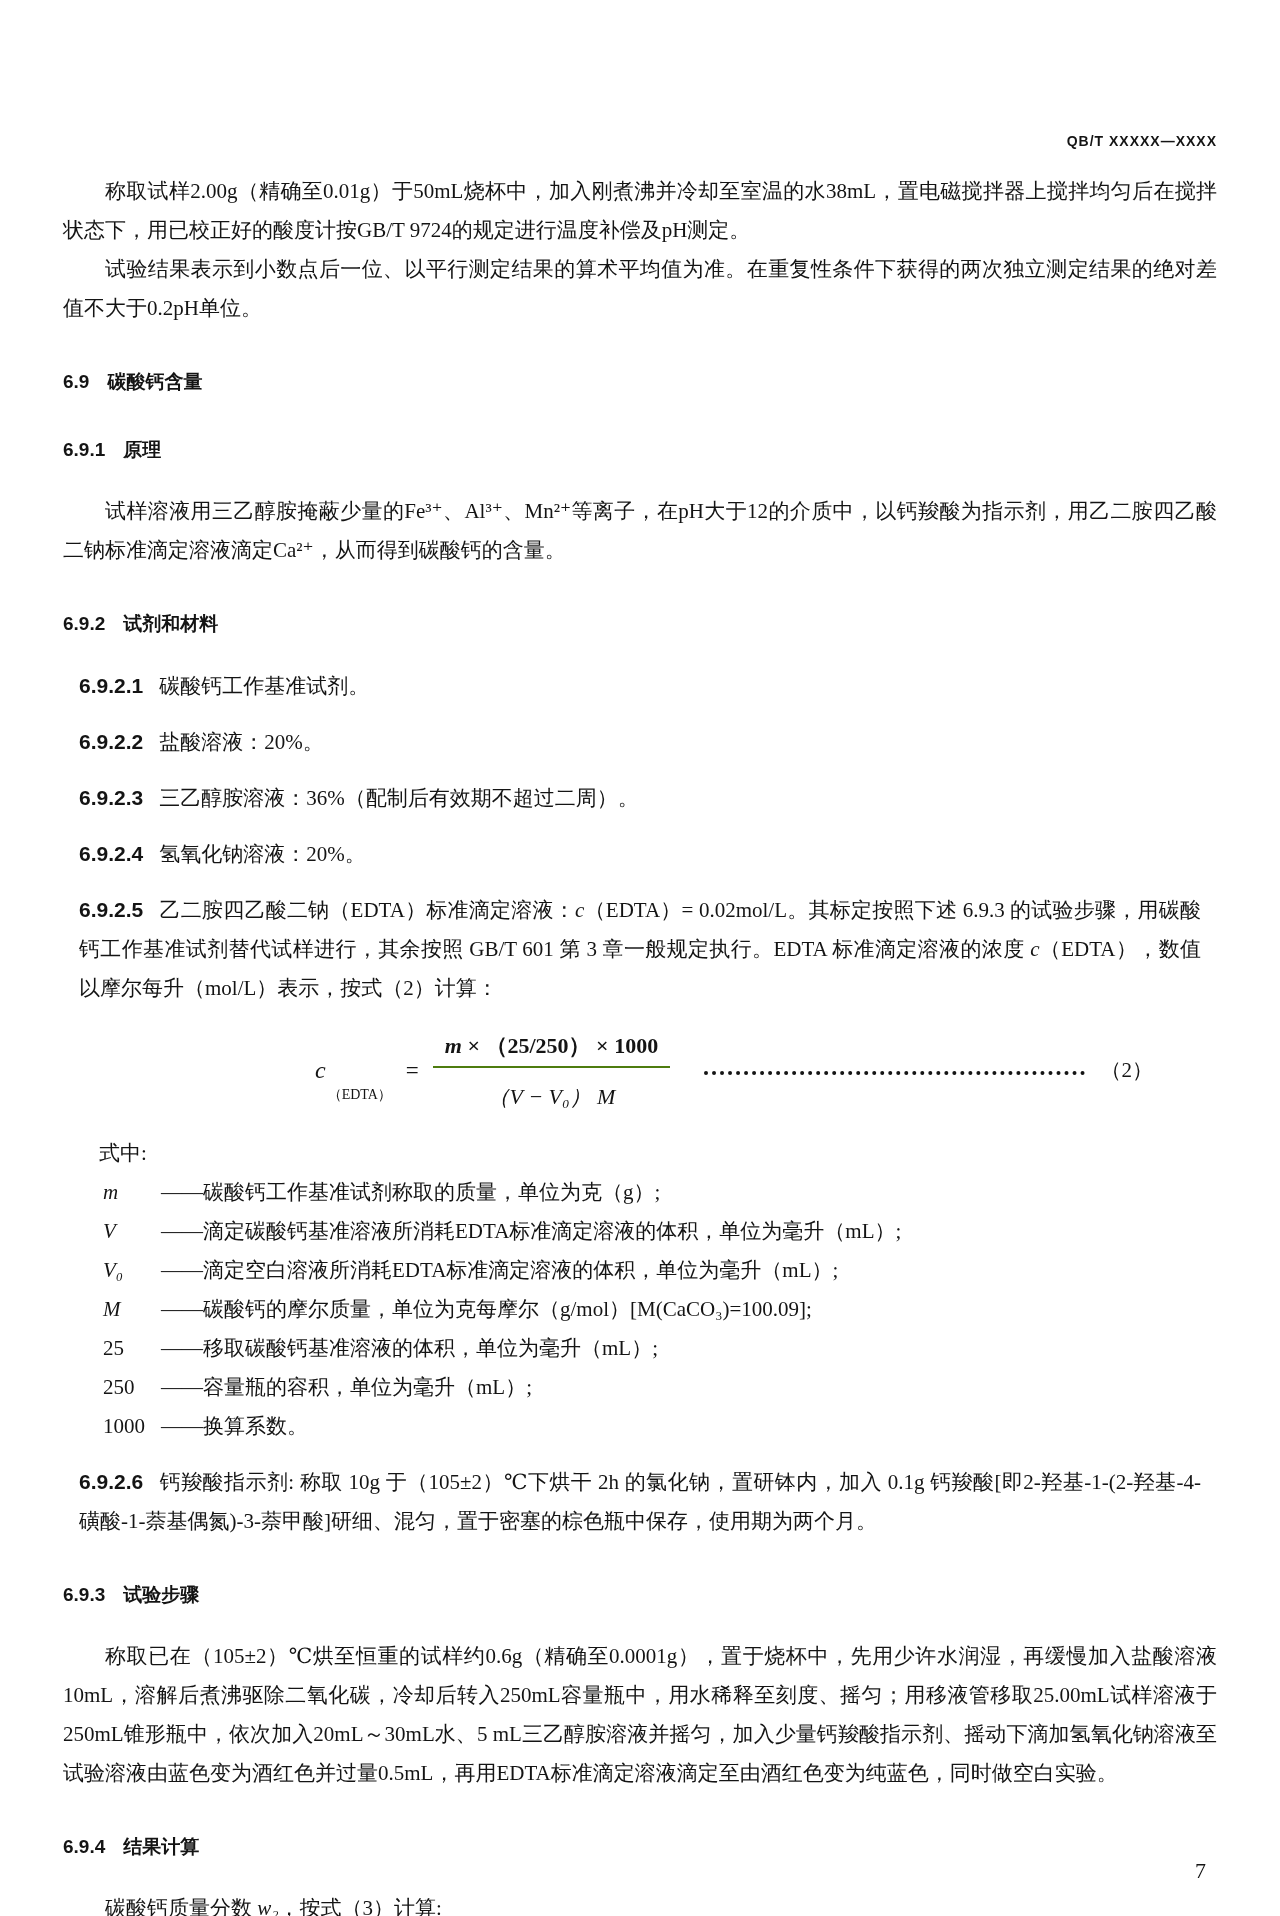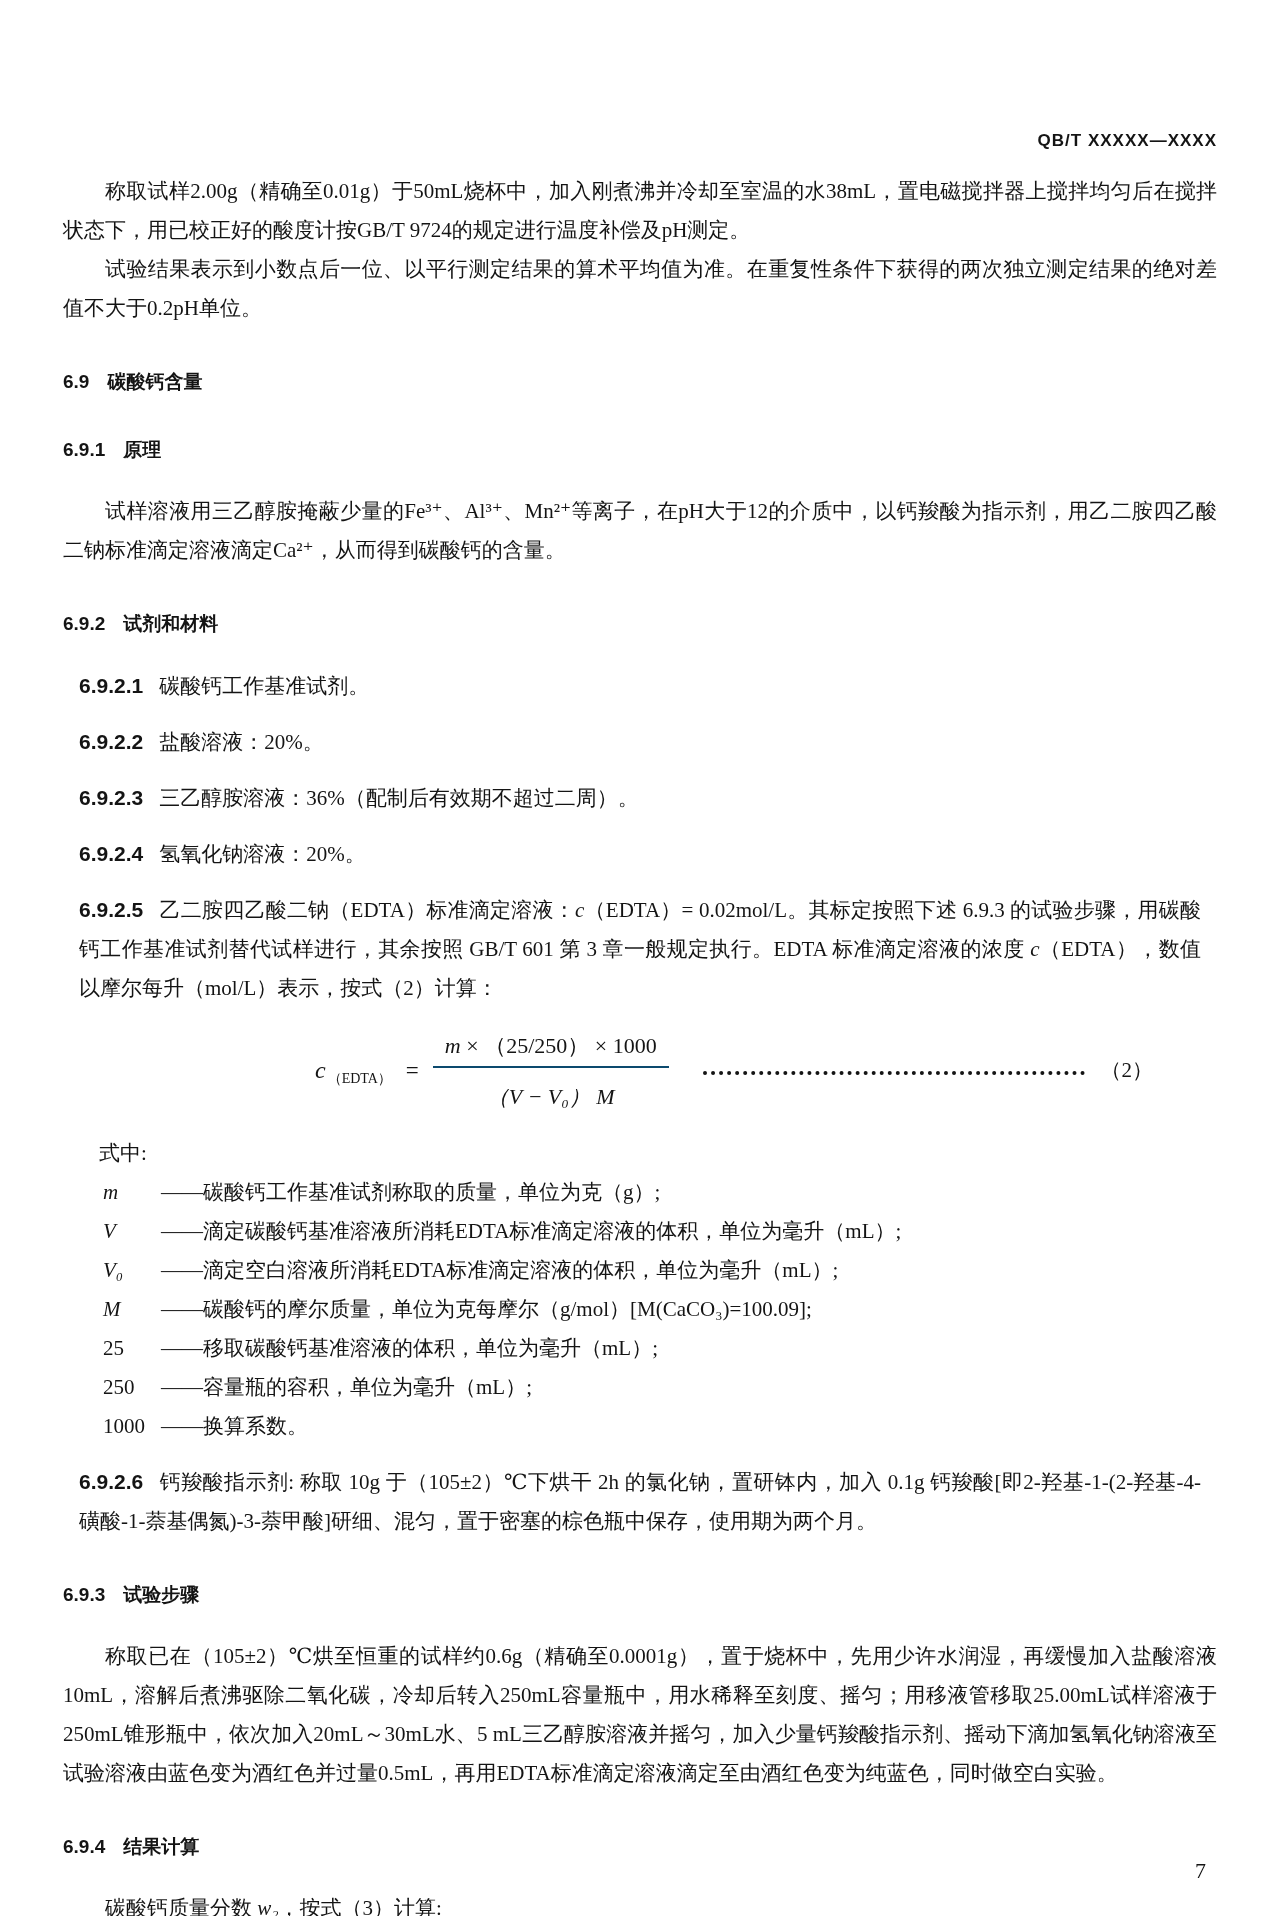--- a/index.html
+++ b/index.html
@@ -6,21 +6,21 @@
   .page{
     width:1280px;height:1916px;box-sizing:border-box;
     padding:128px 63px 0 63px;position:relative;overflow:hidden;
     background:#ffffff;color:#141414;
     font-family:"Liberation Serif","DejaVu Serif",serif;
     font-size:21px;line-height:39px;
   }
   .running-header{
     text-align:right;
     font-family:"Liberation Sans","DejaVu Sans",sans-serif;
-    font-weight:bold;font-size:17px;letter-spacing:1px;line-height:26px;
+    font-weight:bold;font-size:14px;letter-spacing:1px;line-height:26px;
   }
   p{margin:0;text-align:justify;}
   .indent{text-indent:2em;}
   .first-para{margin-top:18px;}
   .section-heading{
     font-family:"Liberation Sans","DejaVu Sans",sans-serif;
     font-weight:bold;font-size:19px;line-height:28px;
     margin:40px 0 28px 0;text-align:left;
   }
   .h-num{margin-right:18px;}
@@ -28,24 +28,24 @@
   .clause-num{
     font-family:"Liberation Sans","DejaVu Sans",sans-serif;
     font-weight:bold;margin-right:16px;
   }
   .var{font-style:italic;}
   .formula-row{
     display:flex;align-items:center;
     margin:22px 0 24px 0;padding-left:252px;padding-right:64px;
   }
   .f-var{font-style:italic;font-size:24px;}
-  .f-sub{font-size:14px;position:relative;top:8px;margin-left:2px;}
+  .f-sub{font-size:14px;position:relative;top:24px;margin-left:2px;}
   .f-eq{margin:0 14px;font-size:23px;}
   .fraction{display:inline-flex;flex-direction:column;align-items:center;line-height:1.25;font-size:22px;}
-  .frac-num{border-bottom:2px solid #0c4a6e;padding:2px 12px 6px 12px;white-space:nowrap;}
+  .frac-num{border-bottom:2px solid #4d7c0f;padding:2px 12px 6px 12px;white-space:nowrap;font-weight:bold;}
   .frac-den{padding-top:15px;font-style:italic;white-space:nowrap;}
   .leader{flex:1;height:0;border-bottom:4px dotted #141414;align-self:center;margin:6px 16px 0 34px;}
   .f-label{font-size:21px;white-space:nowrap;}
   .where-intro{margin-left:36px;}
   .where-list{margin-top:0;}
   .where-row{display:flex;margin-left:40px;}
   .w-sym{min-width:58px;white-space:nowrap;}
   .w-sym.italic{font-style:italic;}
   .w-desc{flex:1;text-align:justify;}
   .page-number{

